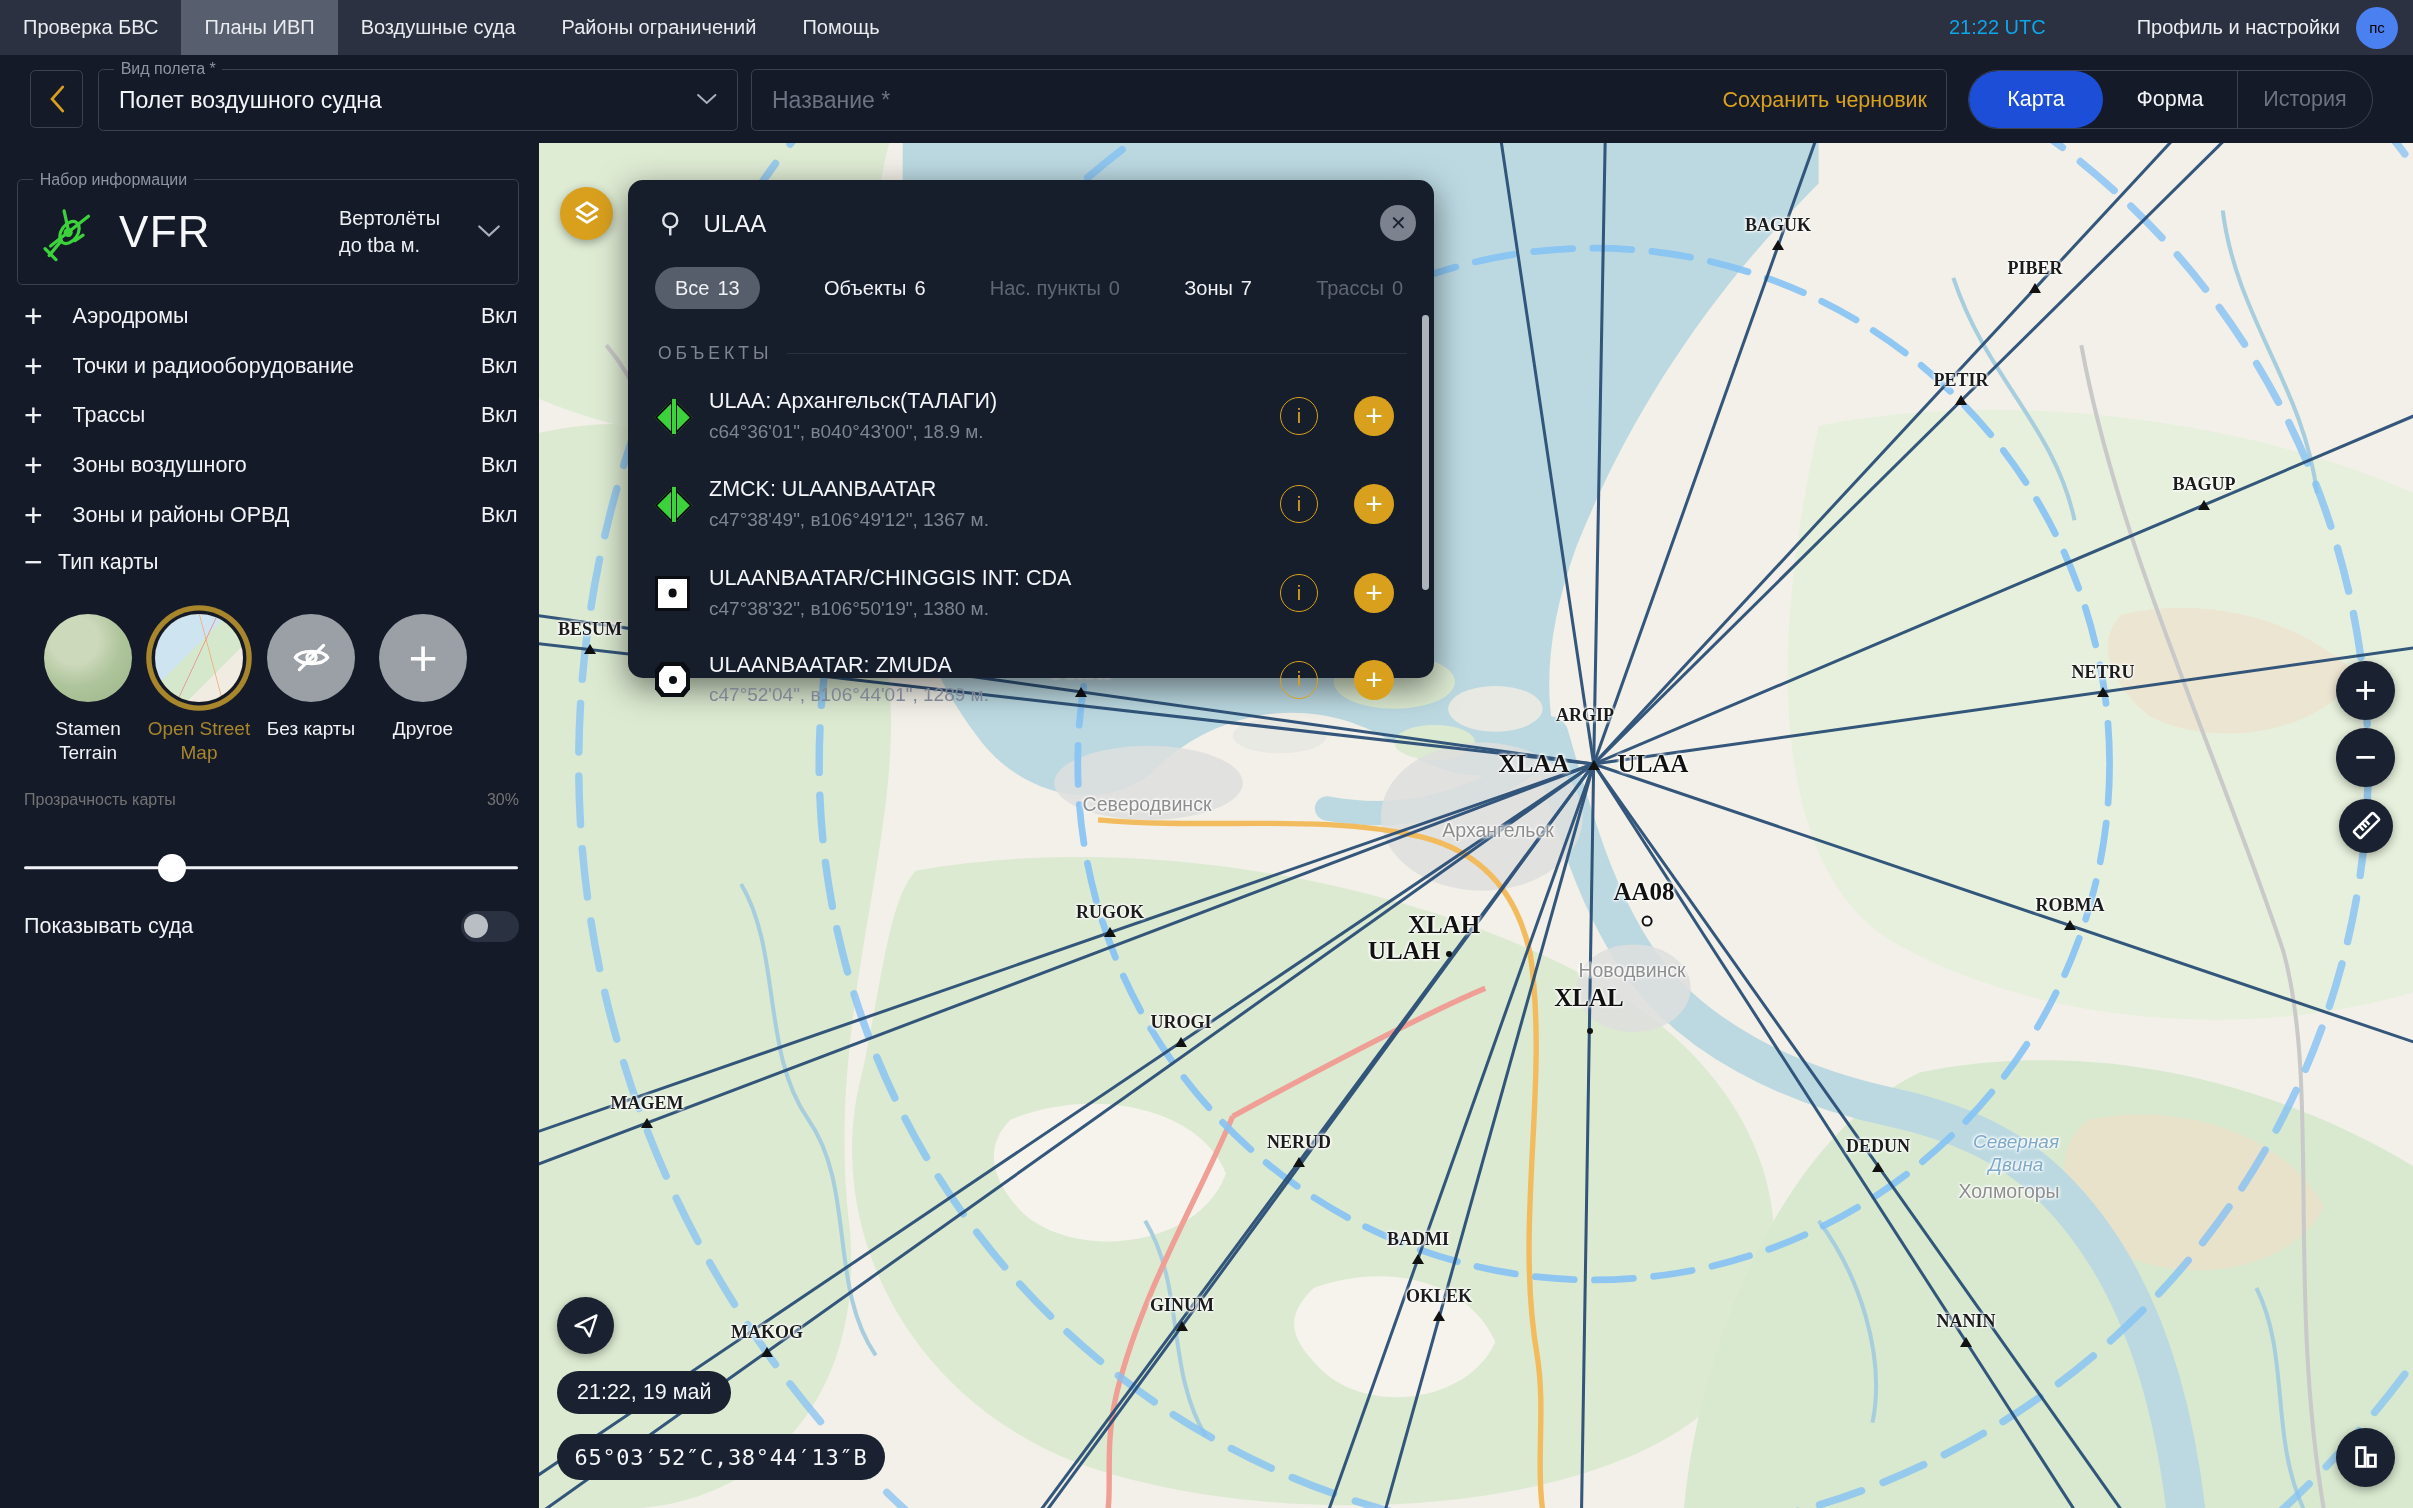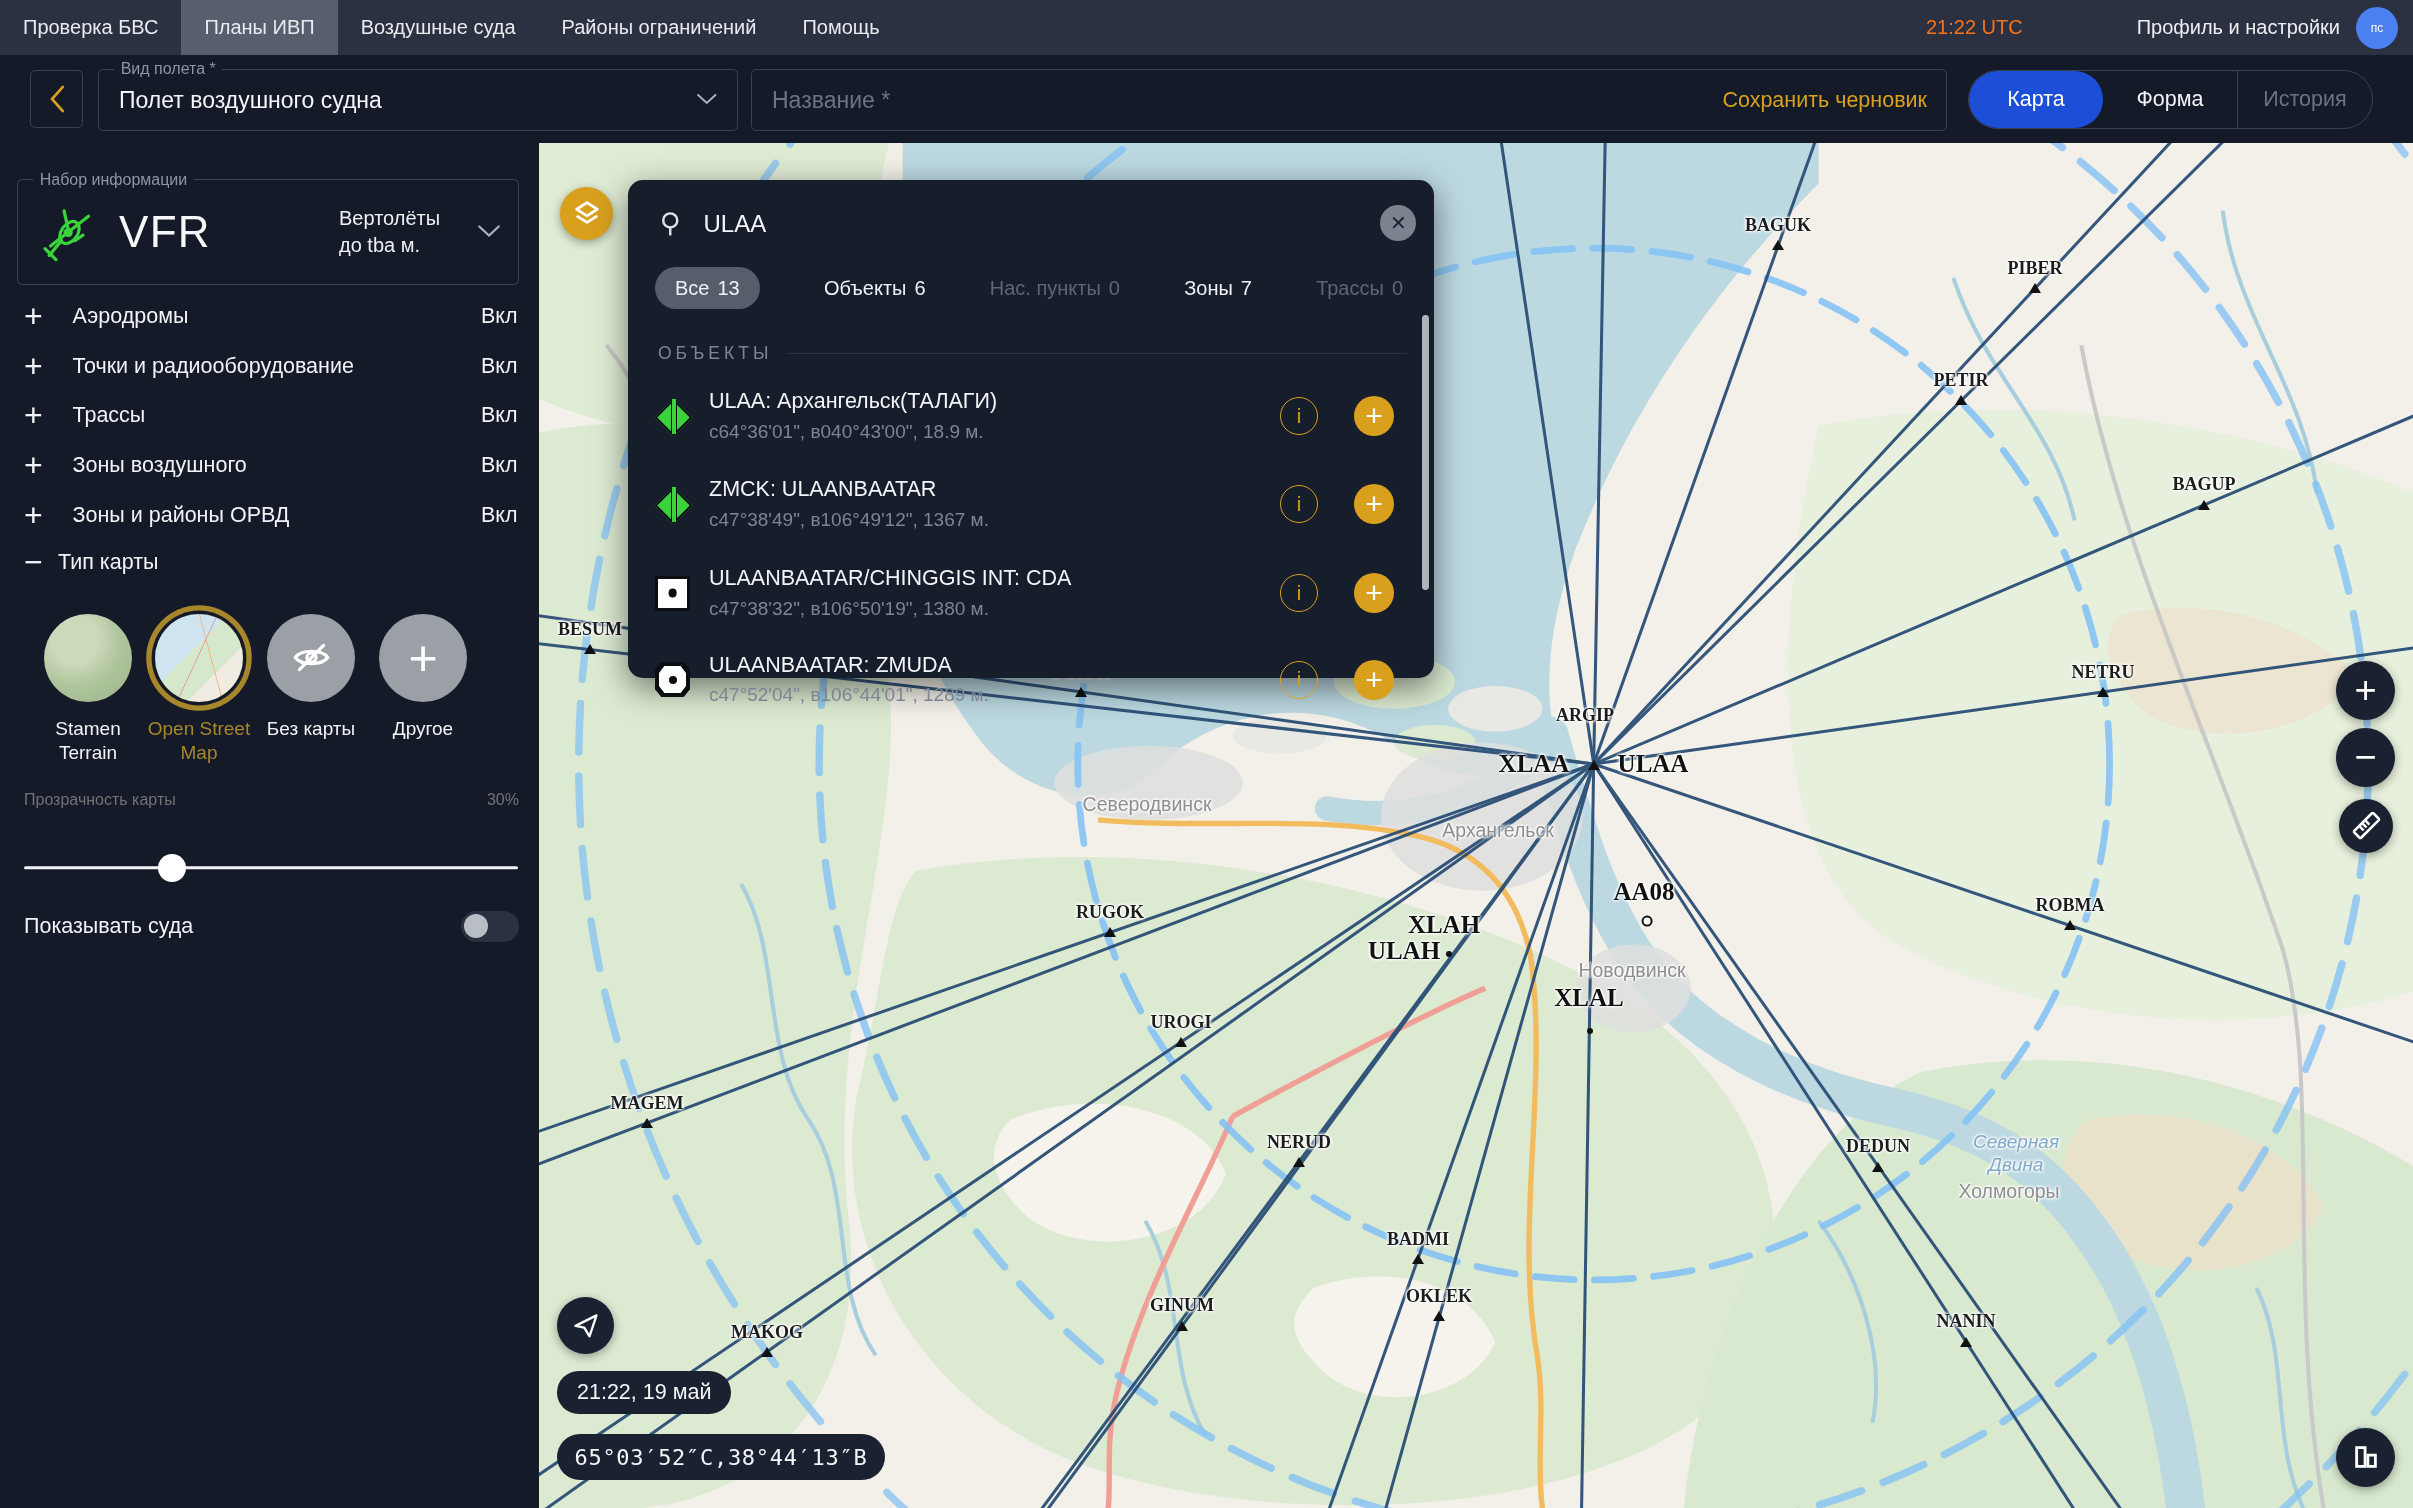--- a/index.html
+++ b/index.html
@@ -5,23 +5,23 @@
   * { box-sizing: border-box; margin: 0; padding: 0; }
   html,body { background:#0d1220; }
   body { font-family: "Liberation Sans", sans-serif; }
   #app { position: relative; width: 2413px; height: 1508px; overflow: hidden; background:#141a28; }
 
   
   .topbar { position:absolute; left:0; top:0; width:2413px; height:55px; background:#2b3140; display:flex; align-items:stretch; z-index:50; }
   .topbar .nav-item { display:flex; align-items:center; padding:0 23px; color:#e9ebef; font-size:20px; cursor:pointer; }
   .topbar .nav-item.active { background:#575f6f; }
   .topbar .spacer { flex:1; }
-  .topbar .clock { display:flex; align-items:center; color:#f97316; font-size:20px; margin-right:114px; }
+  .topbar .clock { display:flex; align-items:center; color:#0ea5e9; font-size:20px; margin-right:91px; }
   .topbar .profile { display:flex; align-items:center; color:#eceef2; font-size:20px; margin-right:16px; cursor:pointer; }
-  .avatar { width:42px; height:42px; border-radius:50%; background:#4a80f0; color:#ffffff; font-size:12px; display:flex; align-items:center; justify-content:center; margin-right:15px; align-self:center; cursor:pointer; }
+  .avatar { width:42px; height:42px; border-radius:50%; background:#4a80f0; color:#000000; font-size:15px; display:flex; align-items:center; justify-content:center; margin-right:15px; align-self:center; cursor:pointer; }
 
   
   .toolbar { position:absolute; left:0; top:55px; width:2413px; height:88px; background:#141a28; z-index:45; }
   .back-btn { position:absolute; left:30px; top:15px; width:53px; height:58px; border:0.7px solid #3a4254; border-radius:5.4px; display:flex; align-items:center; justify-content:center; cursor:pointer; }
   .back-btn svg { display:block; }
   .fieldset { position:absolute; border:0.7px solid #3a4254; border-radius:5.4px; height:62px; top:13.5px; }
   .fieldset .flabel { position:absolute; top:-9.4px; left:15px; background:#141a28; padding:0 6.7px; font-size:16px; color:#8d94a3; white-space:nowrap; }
   .fs-flight { left:98px; width:640px; }
   .fs-flight .fvalue { position:absolute; left:20px; top:50%; transform:translateY(-50%); color:#f4f5f8; font-size:23px; }
   .fs-flight .chev { position:absolute; right:20px; top:50%; transform:translateY(-50%); }

